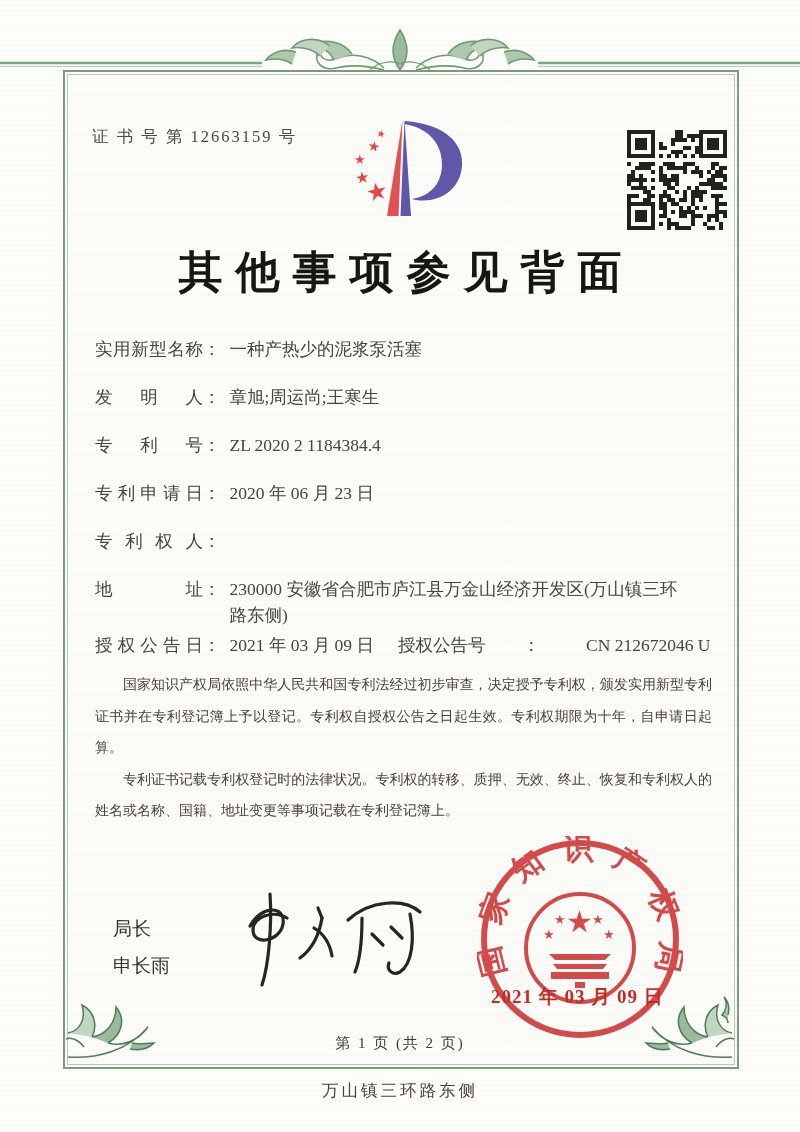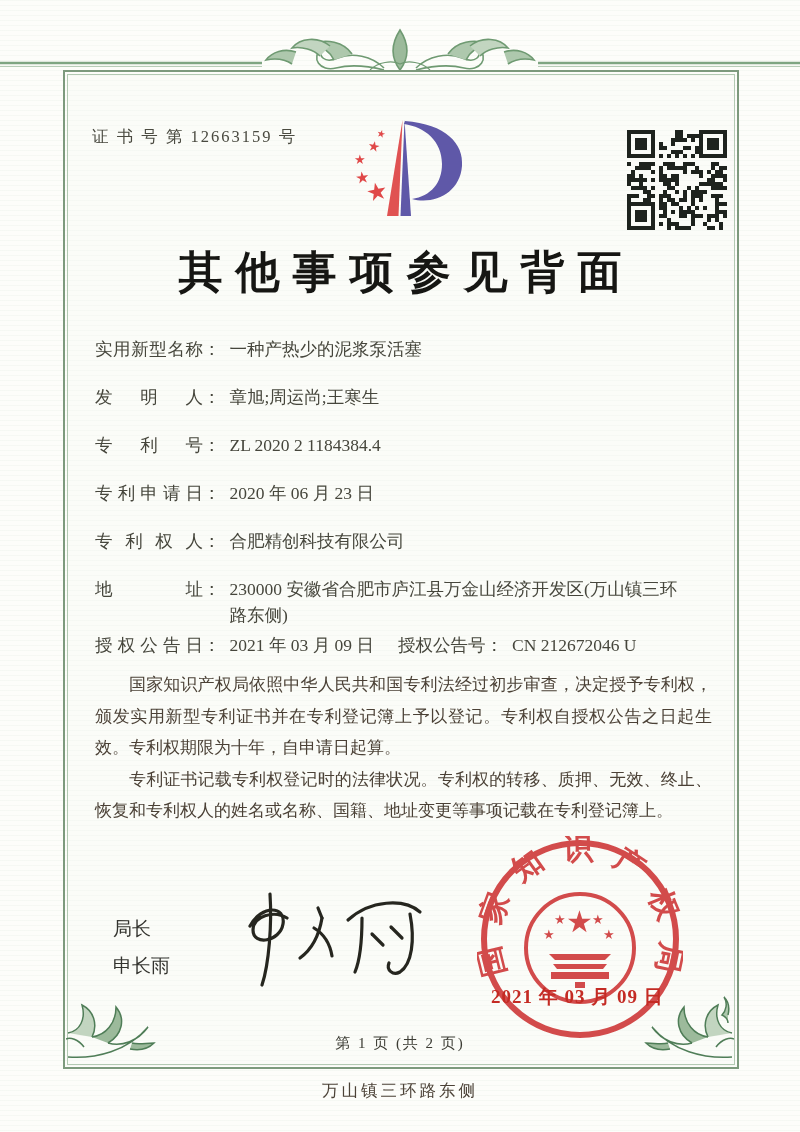--- a/index.html
+++ b/index.html
@@ -37,24 +37,24 @@
   }
   .fields{position:absolute;left:95px;top:336px;width:616px;font-size:17.5px;color:#46463c;}
   .frow{min-height:48px;line-height:26px;display:flex;align-items:flex-start;}
   .flabel{
     display:inline-block;width:108px;text-align:justify;text-align-last:justify;flex:none;
   }
   .fcolon{flex:none;}
   .fvalue{margin-left:9px;}
   .fvalue.addr{width:458px;}
   .frow.dual{position:relative;}
-  .pair2{position:absolute;left:303px;top:0;display:flex;}
+  .pair2{position:absolute;left:303px;top:0;display:flex;gap:37px;}
   .paras{
     position:absolute;left:95px;top:669px;width:617px;
-    font-size:17px;line-height:31.5px;color:#4b4136;text-align:justify;
+    font-size:14px;line-height:31.5px;color:#4b4136;text-align:justify;
   }
   .paras p{margin:0;text-indent:2em;}
   .signer{position:absolute;left:113px;top:912px;font-size:19px;color:#33332e;line-height:37px;
     font-family:Liberation Mono, monospace;}
   .signature{position:absolute;left:212px;top:882px;width:235px;height:115px;}
   .seal{position:absolute;left:477px;top:836px;width:206px;height:206px;opacity:.92;}
   .seal-date{
     position:absolute;left:491px;top:984px;font-size:19px;font-weight:700;letter-spacing:1px;
     color:#c42b24;
   }
@@ -453,21 +453,20 @@
     <span class="fvalue">ZL 2020 2 1184384.4</span>
   </div>
   <div class="frow">
     <span class="flabel">专利申请日</span>
       <span class="fcolon">：</span>
     <span class="fvalue">2020 年 06 月 23 日</span>
   </div>
   <div class="frow">
     <span class="flabel">专利权人</span>
       <span class="fcolon">：</span>
-    <span class="fvalue">合肥精创科技有限公司</span>
   </div>
   <div class="frow" style="min-height:56px">
     <span class="flabel">地址</span>
       <span class="fcolon">：</span>
     <span class="fvalue addr">230000 安徽省合肥市庐江县万金山经济开发区(万山镇三环路东侧)</span>
   </div>
   <div class="frow dual">
     <span class="flabel">授权公告日</span>
       <span class="fcolon">：</span>
     <span class="fvalue">2021 年 03 月 09 日</span>

